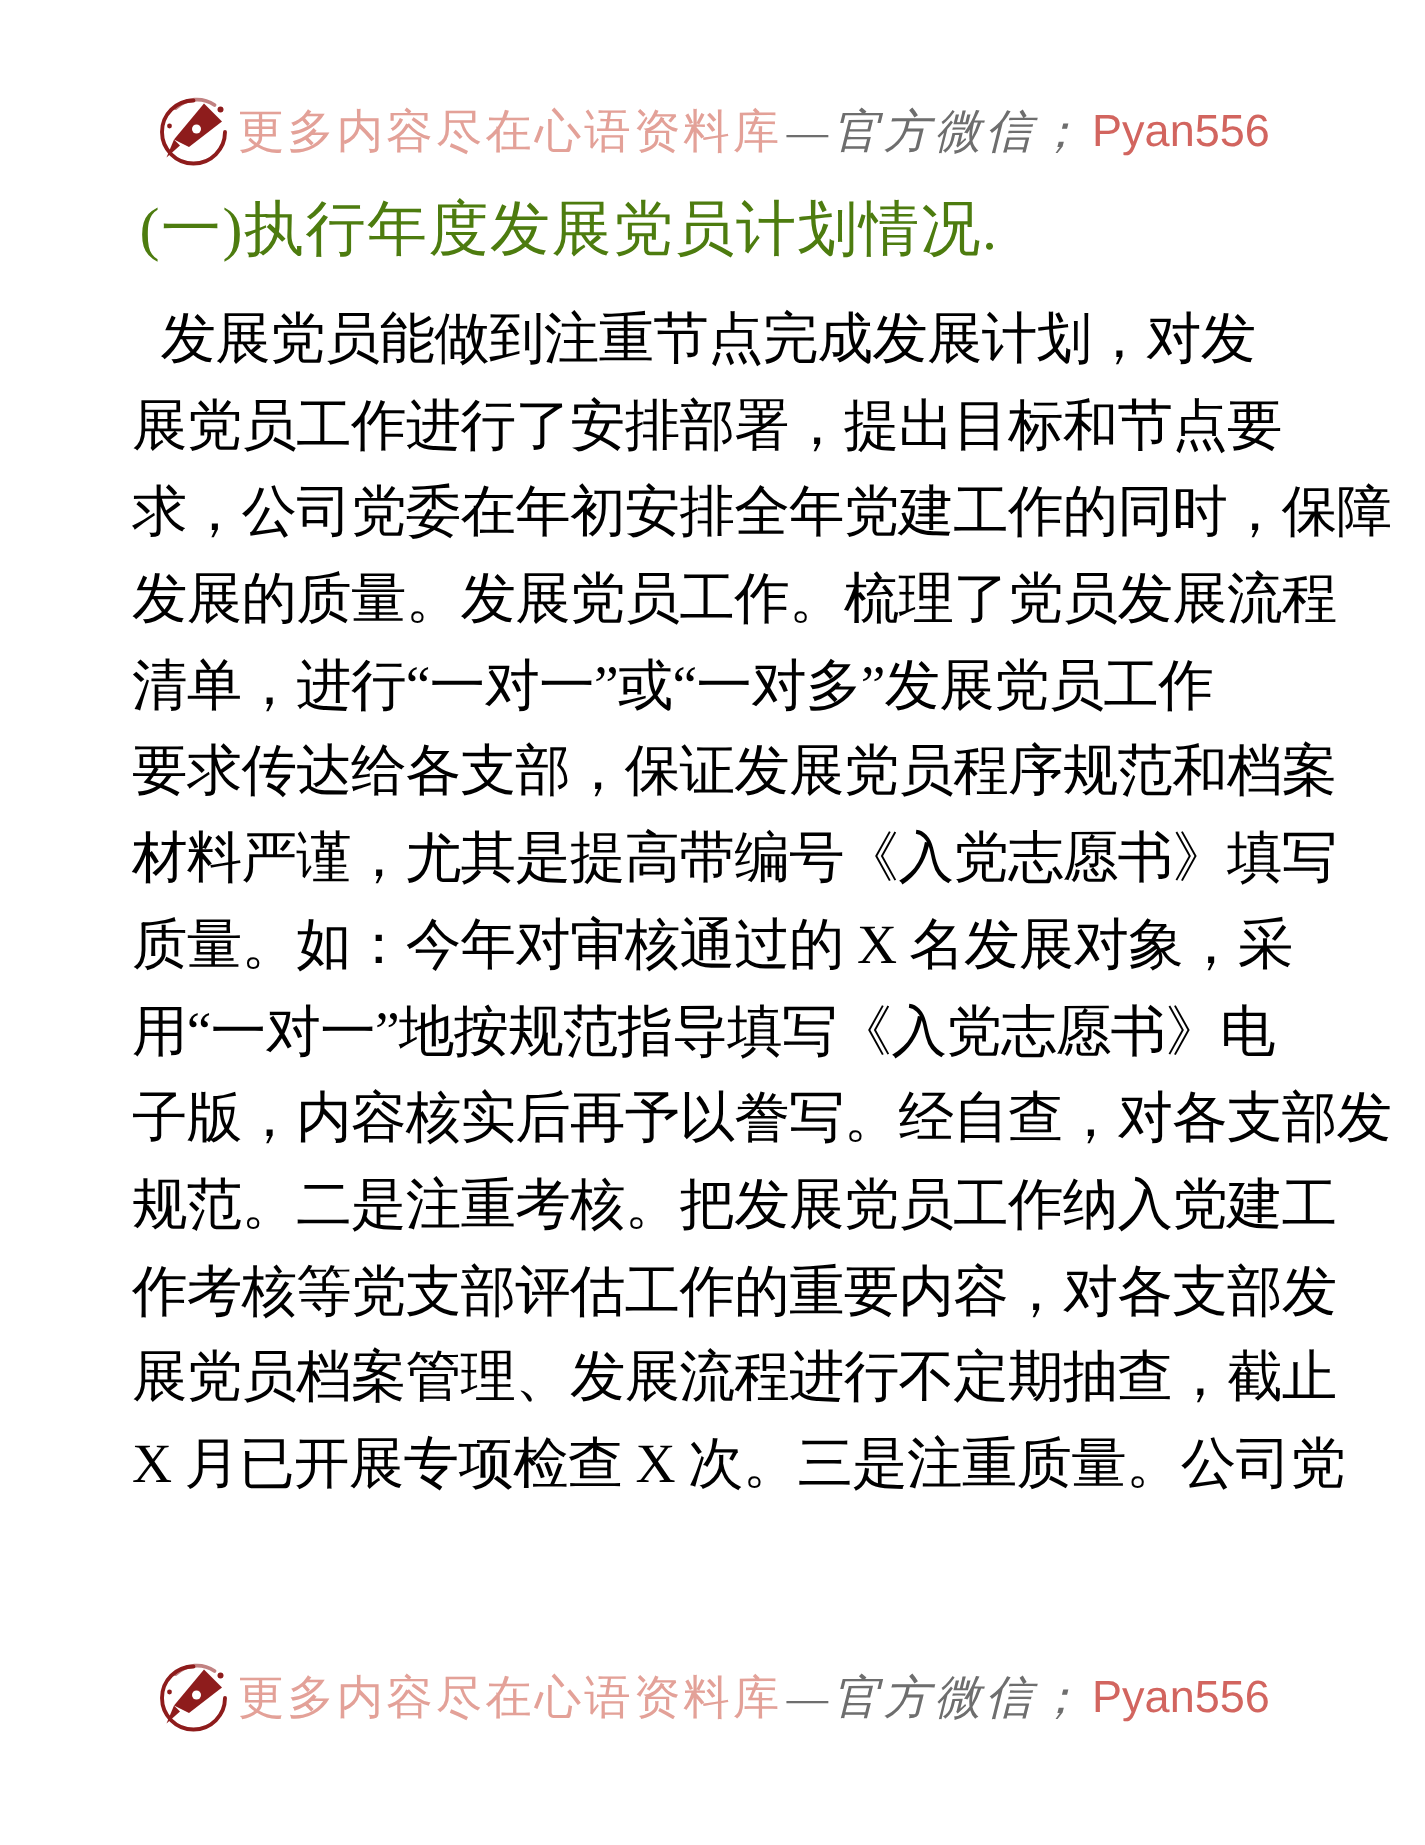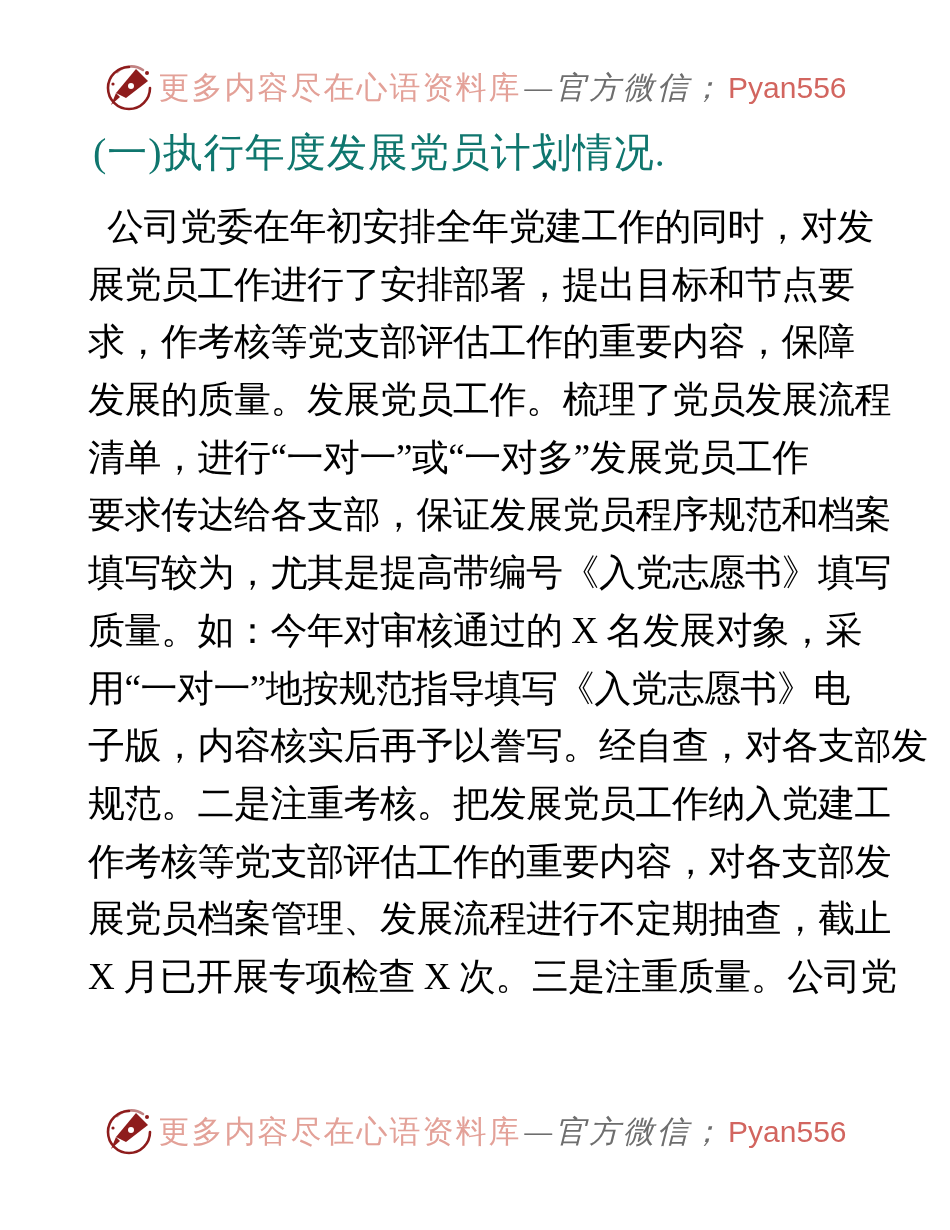--- a/index.html
+++ b/index.html
@@ -55,21 +55,21 @@
     font-family: Liberation Sans, sans-serif;
     white-space: nowrap;
   }
   
   .doc-heading {
     position: absolute;
     left: 93px;
     top: 126px;
     font-size: 40px;
     line-height: 54px;
-    color: #0f766e;
+    color: #4d7c0f;
     letter-spacing: 1px;
     white-space: nowrap;
   }
   .doc-body {
     position: absolute;
     left: 88px;
     top: 198px;
     width: 830px;
     color: #000000;
   }
@@ -106,27 +106,27 @@
       </svg>
     </span>
     <span class="wm-site">更多内容尽在心语资料库</span>
       <span class="wm-label">—官方微信；</span>
     <span class="wm-id">Pyan556</span>
   </div>
 
   <div class="doc-heading">(一)执行年度发展党员计划情况.</div>
 
   <div class="doc-body">
-      <div class="body-line">公司党委在年初安排全年党建工作的同时，对发</div>
+      <div class="body-line">发展党员能做到注重节点完成发展计划，对发</div>
       <div class="body-line">展党员工作进行了安排部署，提出目标和节点要</div>
-      <div class="body-line">求，作考核等党支部评估工作的重要内容，保障</div>
+      <div class="body-line">求，公司党委在年初安排全年党建工作的同时，保障</div>
       <div class="body-line">发展的质量。发展党员工作。梳理了党员发展流程</div>
       <div class="body-line">清单，进行“一对一”或“一对多”发展党员工作</div>
       <div class="body-line">要求传达给各支部，保证发展党员程序规范和档案</div>
-      <div class="body-line">填写较为，尤其是提高带编号《入党志愿书》填写</div>
+      <div class="body-line">材料严谨，尤其是提高带编号《入党志愿书》填写</div>
       <div class="body-line">质量。如：今年对审核通过的 X 名发展对象，采</div>
       <div class="body-line">用“一对一”地按规范指导填写《入党志愿书》电</div>
       <div class="body-line">子版，内容核实后再予以誊写。经自查，对各支部发</div>
       <div class="body-line">规范。二是注重考核。把发展党员工作纳入党建工</div>
       <div class="body-line">作考核等党支部评估工作的重要内容，对各支部发</div>
       <div class="body-line">展党员档案管理、发展流程进行不定期抽查，截止</div>
       <div class="body-line">X 月已开展专项检查 X 次。三是注重质量。公司党</div>
     </div>
 
   <div class="watermark-row footer">

